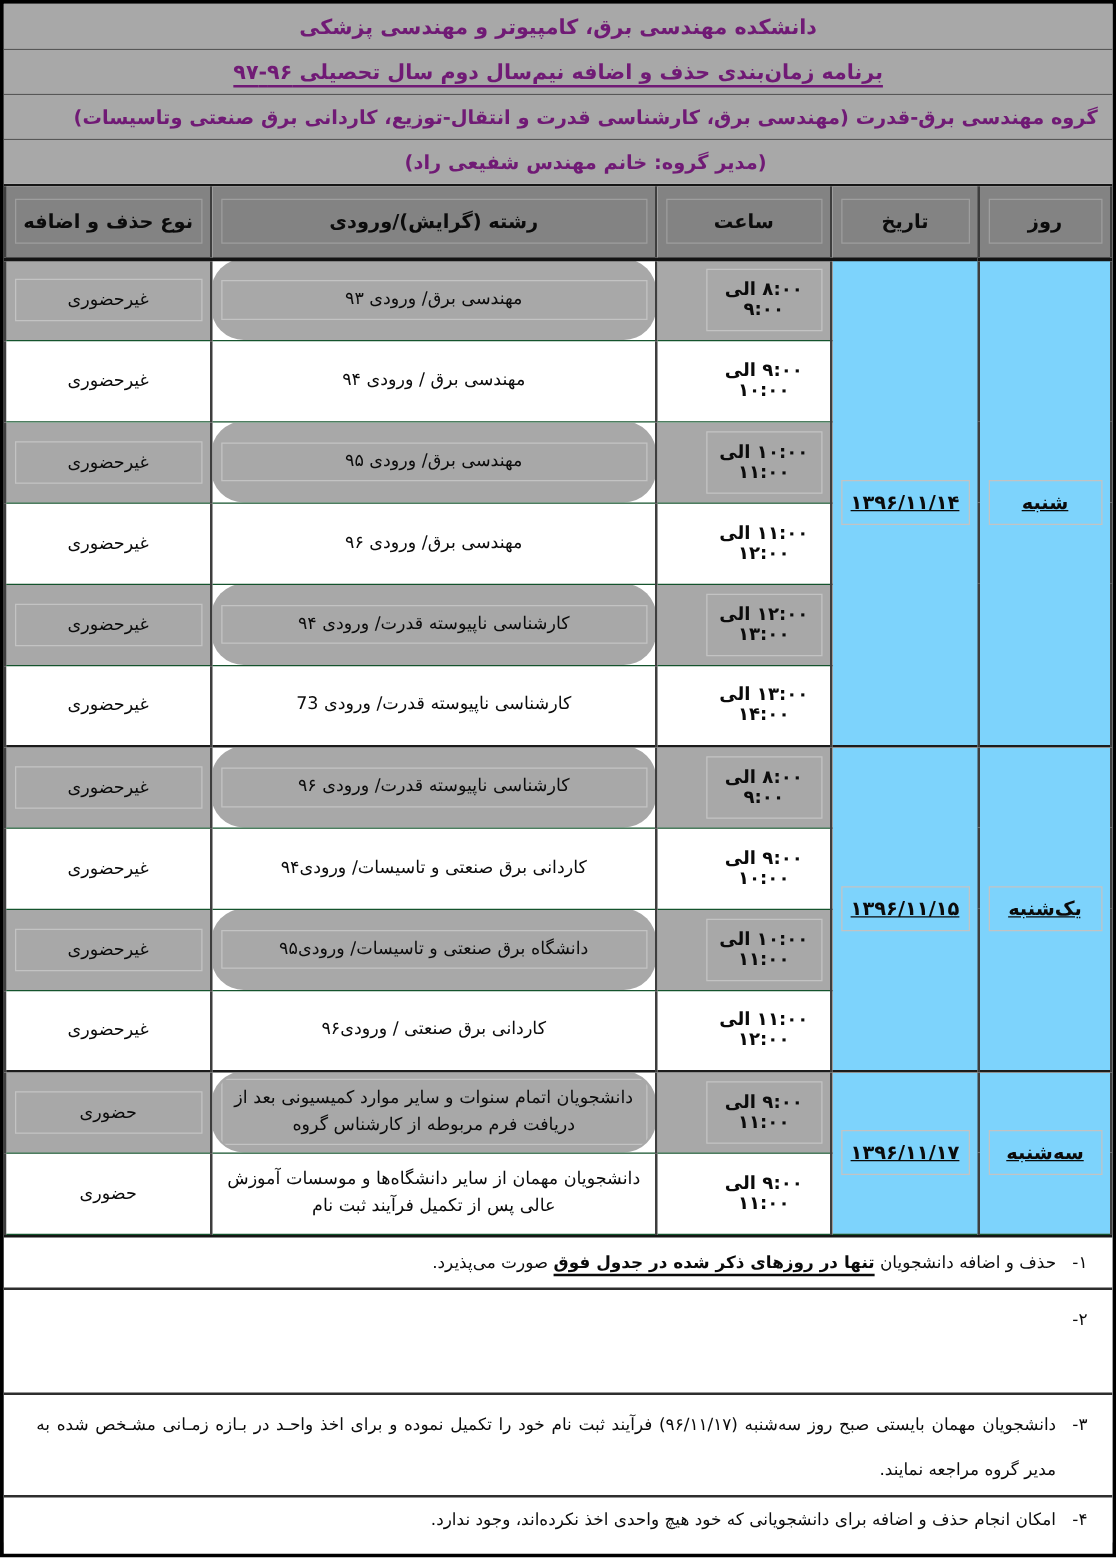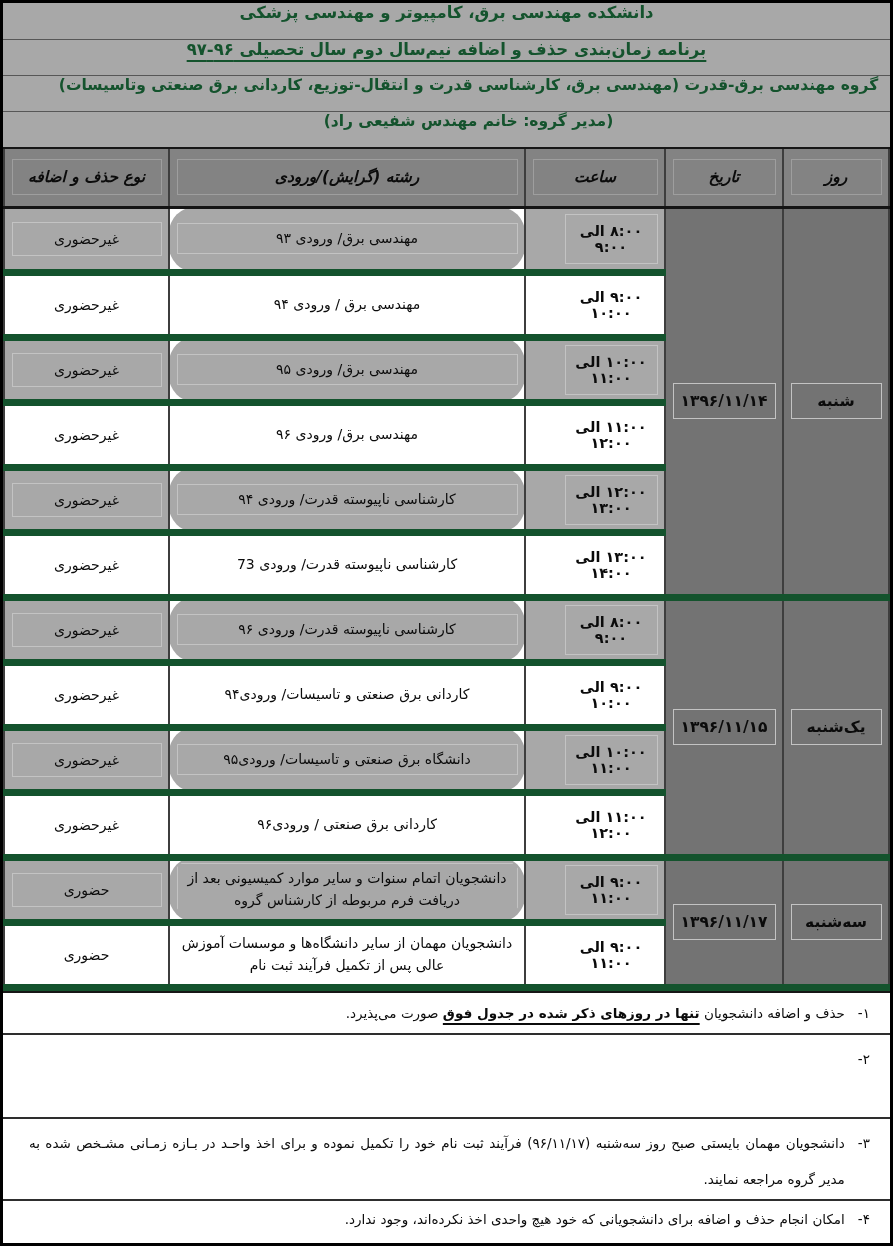--- a/index.html
+++ b/index.html
@@ -10,48 +10,48 @@
     background: #fff;
     direction: rtl;
     font-family: "DejaVu Sans", sans-serif;
     color: #0b0b0b;
     overflow: hidden;
   }
 
   
   .doc-header { border-bottom: 2px solid #161616; }
   .doc-header .hrow {
-    height: 36px; display: flex; justify-content: center;
-    background: #a8a8a8; font-weight: bold; font-size: 16.5px; color: #14532d;
+    height: 36px; display: flex; align-items: center; justify-content: center;
+    background: #a8a8a8; font-weight: bold; font-size: 16.5px; color: #701a75;
   }
   .doc-header .hrow + .hrow { border-top: 1px solid #575757; }
   .doc-header .l3, .doc-header .l4 { font-size: 15.5px; padding-left: 44px; }
   .u { text-decoration: underline; text-underline-offset: 5px; text-decoration-thickness: 1.5px; }
 
   
   table.sched { width: 100%; border-collapse: collapse; table-layout: fixed; }
   .sched th, .sched td {
     border-left: 2px solid #3e3e3e; border-right: 2px solid #3e3e3e;
     text-align: center; vertical-align: middle; padding: 0; overflow: hidden;
   }
   .sched thead tr { height: 58px; background: #838383; }
   .sched th { font-size: 15.5px; font-weight: bold; border-bottom: 3px solid #141414; }
   .sched tbody tr { height: 65px; }
   .sched tbody tr.shaded { background: #a8a8a8; }
   .sched tbody tr.plain { background: #ffffff; }
-  .sched td.graycell { background: #737373; font-weight: bold; font-size: 15.5px; }
-  .sched tbody td { border-top: 1px solid #5c5c5c; border-bottom: 7px solid #14532d; }
+  .sched td.graycell { background: #7dd3fc; font-weight: bold; font-size: 15.5px; text-decoration: underline; }
+  .sched tbody td { border-top: 1px solid #5c5c5c; border-bottom: 1px solid #14532d; }
   .sched tbody tr.group-start td { border-top: 2px solid #1c1c1c; }
 
   .band {
     margin: 0 auto; width: calc(100% - 13px);
     padding: 8px 2px; border: 1px solid transparent;
   }
   .sched tr.shaded td .band, .sched td.graycell .band { border-color: #c3c3c3; }
-  .sched th .band { border-color: #9e9e9e; font-style: italic; }
+  .sched th .band { border-color: #9e9e9e; }
   .sched td.timecol { font-weight: bold; font-size: 14.5px; padding-left: 32px; }
   .sched td.fieldcol { font-size: 14px; line-height: 1.55; border-radius: 26px; }
   .sched td.fieldcol .band { padding: 4px 2px; }
   .sched td.typecol { font-size: 14px; }
 
   
   .notes { border-top: 2px solid #161616; background: #fff; }
   .note {
     display: flex; gap: 13px; align-items: center;
     padding: 2px 20px 2px 26px; font-size: 13.5px; color: #0b0b0b;

